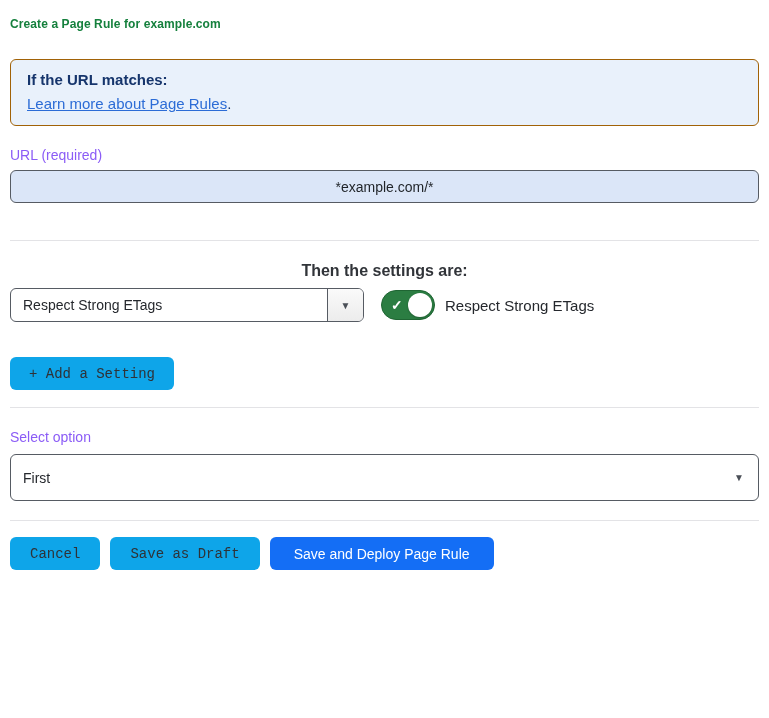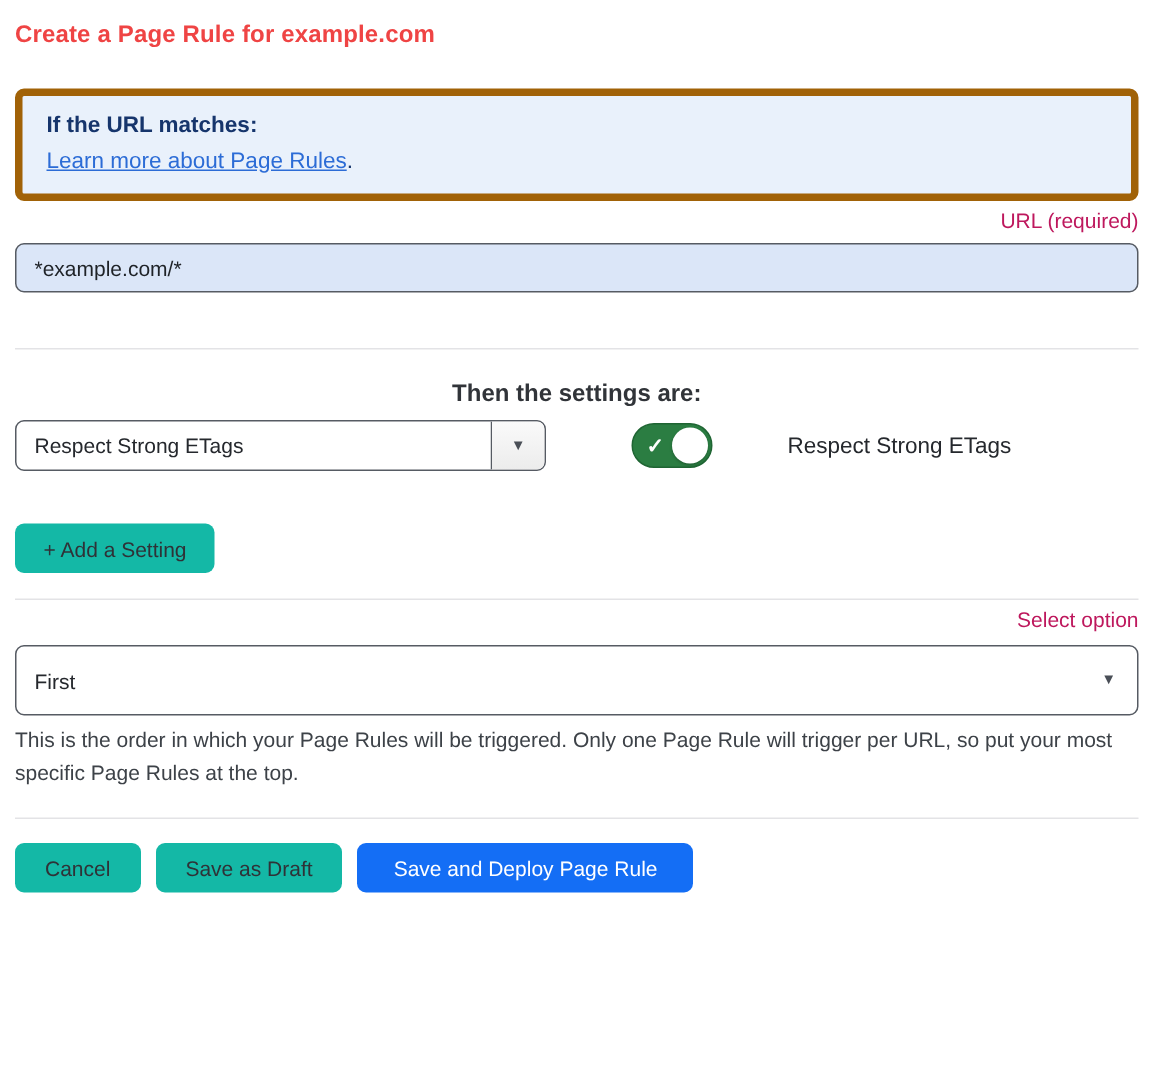--- a/index.html
+++ b/index.html
@@ -6,63 +6,64 @@
   html, body { margin: 0; padding: 0; background: #fff; }
   body {
     width: 769px; height: 718px;
     font-family: "Liberation Sans", sans-serif;
     color: #313439;
     overflow: hidden;
   }
   .container { padding: 12px 10px 0 10px; }
 
   h1.page-title {
-    margin: 0; font-size: 16px; line-height: 24px;
-    font-weight: 700; color: #ef4444; letter-spacing: .1px;
+    margin: 0; font-size: 12px; line-height: 24px;
+    font-weight: 700; color: #15803d; letter-spacing: .1px;
   }
 
   .info-box {
     margin-top: 23px;
     background: #e9f1fb;
-    border: 5px solid #a16207;
+    border: 1px solid #a16207;
     border-radius: 6px;
     padding: 8px 16px 9px 16px;
     color: #16356c;
     font-size: 15px; line-height: 24px;
   }
   .info-heading { font-weight: 700; }
   .info-link { color: #2c6cd6; text-decoration: underline; cursor: pointer; }
   .info-suffix { color: #16356c; }
 
   .field-label {
-    display: block; margin-top: 5px;
-    font-size: 14px; color: #be185d; line-height: 17px; text-align: right;
+    display: block; margin-top: 21px;
+    font-size: 14px; color: #8b5cf6; line-height: 17px;
   }
 
   .url-input {
     margin-top: 6px; width: 100%; height: 33px;
     background: #dbe6f8;
     border: 1px solid #565b63; border-radius: 6px;
     padding: 0 12px; font-size: 14px; color: #1f2328;
     font-family: "Liberation Sans", sans-serif;
     outline: none;
+    text-align: center;
   }
 
   .divider { border: none; border-top: 1px solid #e3e3e6; margin: 0; }
   .divider.d1 { margin-top: 37px; }
   .divider.d2 { margin-top: 17px; }
   .divider.d3 { margin-top: 19px; }
 
   h2.section-heading {
     margin: 20px 0 0 0; font-size: 16px; line-height: 19px;
     font-weight: 700; color: #313439; text-align: center;
   }
   h2.order-heading { margin-top: 18px; }
 
-  .setting-row { margin-top: 8px; display: flex; align-items: center; gap: 40px; }
+  .setting-row { margin-top: 8px; display: flex; align-items: center; }
 
   .select-box {
     position: relative; height: 34px;
     background: #fff; border: 1px solid #565b63; border-radius: 6px;
     display: flex; align-items: center;
     font-size: 14px; color: #25282d; cursor: pointer;
   }
   .setting-select { width: 354px; padding-left: 12px; }
   .select-arrow-seg {
     position: absolute; right: 0; top: 0; bottom: 0; width: 36px;
@@ -90,21 +91,21 @@
     width: 24px; height: 24px; border-radius: 50%;
     background: #fff; box-shadow: 0 1px 2px rgba(0,0,0,.25);
   }
   .toggle-label { margin-left: 10px; font-size: 15px; color: #25282d; }
 
   .btn {
     height: 33px; border: none; border-radius: 6px;
     font-family: "Liberation Sans", sans-serif;
     font-size: 14px; cursor: pointer; padding: 0 20px;
   }
-  .btn.gray { background: #14b8a6; color: #2f3237; }
+  .btn.gray { background: #0ea5e9; color: #2f3237; font-family: Liberation Mono, monospace; }
   .btn.blue { background: #146ef5; color: #ffffff; padding: 0 24px; }
   .add-setting { margin-top: 35px; display: block; padding: 0 19px; }
 
   .helper {
     margin: 5px 0 0 0; font-size: 14px; line-height: 22px;
     color: #3d4248; max-width: 749px;
   }
 
   .footer { margin-top: 16px; display: flex; gap: 10px; align-items: center; }
 </style>
@@ -145,21 +146,20 @@
   <hr class="divider d2">
 
 
   <label class="field-label">Select option</label>
 
   <div class="select-box order-select">
     <span class="select-value">First</span>
     <span class="caret">▼</span>
   </div>
 
-  <p class="helper">This is the order in which your Page Rules will be triggered. Only one Page Rule will trigger per URL, so put your most specific Page Rules at the top.</p>
 
   <hr class="divider d3">
 
   <div class="footer">
     <button class="btn gray">Cancel</button>
     <button class="btn gray">Save as Draft</button>
     <button class="btn blue">Save and Deploy Page Rule</button>
   </div>
 
 </div>

